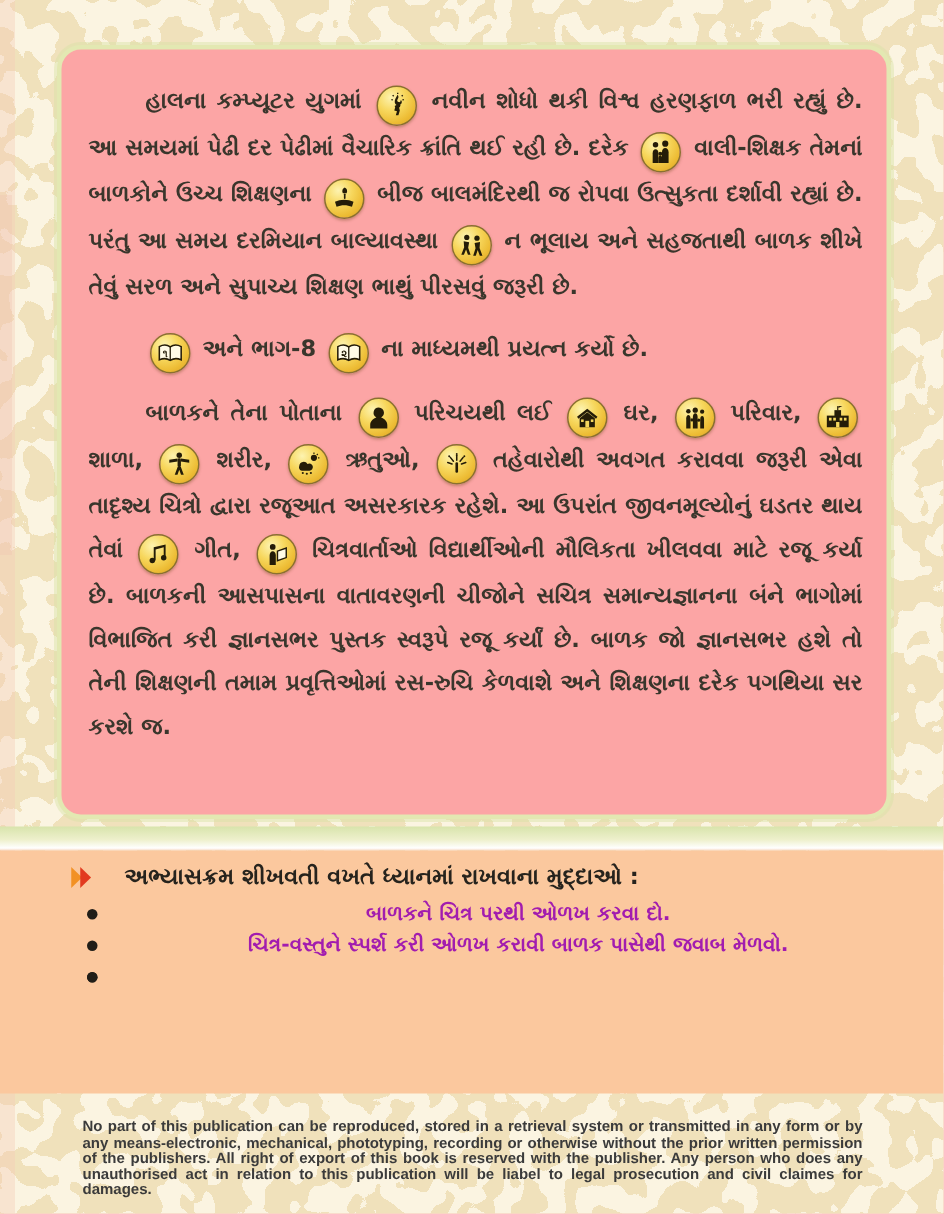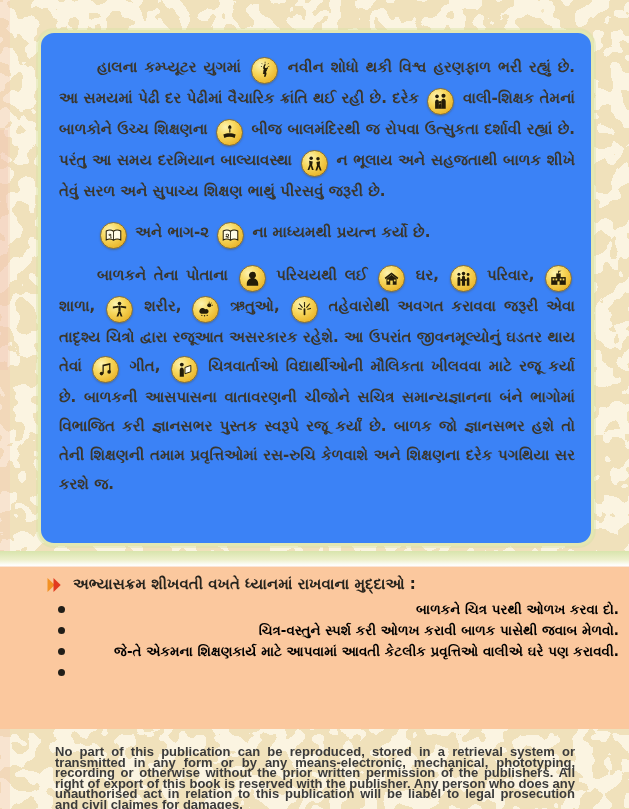--- a/index.html
+++ b/index.html
@@ -3,21 +3,21 @@
 <meta charset="utf-8">
 <style>
   html,body{margin:0;padding:0;}
   body{font-family:"DejaVu Sans","Liberation Sans",sans-serif;}
   .page{position:relative;width:629px;height:809px;background:#eed7a0;overflow:hidden;}
   .texture{position:absolute;left:0;top:0;z-index:0;}
 
   
   .note-card{
     position:absolute;left:38px;top:30px;width:556px;height:516px;z-index:2;
-    background:#3b82f6;border:3px solid #e3e8b2;border-radius:16px;
+    background:#fca5a5;border:3px solid #e3e8b2;border-radius:16px;
     box-shadow:0 0 0 2px rgba(214,226,166,.45);
     box-sizing:border-box;padding:20px 16px 0 18px;overflow:hidden;
   }
   .note-card p{
     margin:0 0 12px 0;font-size:15px;line-height:29px;color:#3a362c;
     font-weight:600;text-align:justify;text-indent:38px;
   }
 
   
   .sticker{
@@ -31,33 +31,33 @@
 
   
   .divider{position:absolute;left:0;top:551px;width:629px;height:16px;z-index:1;
     background:linear-gradient(#d8e4ac,#eef0cc 55%,#ffffff 90%,#f7d9c4);}
 
   
   .guidelines{
     position:absolute;left:0;top:567px;width:629px;height:162px;z-index:2;
     background:#fbc89e;box-sizing:border-box;padding:7px 10px 0 46px;
   }
-  .gl-heading{display:flex;align-items:center;gap:10px;font-size:15px;font-weight:bold;color:#26231d;line-height:21px;}
+  .gl-heading{display:flex;align-items:center;gap:20px;font-size:15px;font-weight:bold;color:#26231d;line-height:21px;}
   .gl-arrow{display:inline-flex;width:17px;height:16px;}
   .gl-arrow svg{width:17px;height:16px;}
   .guidelines ul{list-style:none;margin:4px 0 0 0;padding:0 0 0 12px;}
   .guidelines li{position:relative;padding-left:14px;font-size:13.5px;line-height:21px;
-    color:#000000;font-weight:600;text-align:right;}
+    color:#a21caf;font-weight:600;text-align:center;}
   .dot{position:absolute;left:0;top:7px;width:7px;height:7px;border-radius:50%;background:#211e18;}
 
   
   .legal{
     position:absolute;left:55px;top:747px;width:520px;z-index:2;
     font-family:"Liberation Sans","DejaVu Sans",sans-serif;
-    font-size:13px;line-height:10.5px;color:#3b3b3b;text-align:justify;font-weight:600;
+    font-size:10px;line-height:10.5px;color:#3b3b3b;text-align:justify;font-weight:600;
   }
 </style>
 </head>
 <body>
 
 <div class="page">
 
   <svg class="texture" width="629" height="809" xmlns="http://www.w3.org/2000/svg" aria-hidden="true">
     <defs>
       <filter id="mottle" x="0" y="0" width="100%" height="100%">
@@ -118,21 +118,21 @@
                 <path d="M19 9.2l-4.6.9.8 4.4-2 6.4h2.2l1.6-4.8 1.8 4.8H21l-2.4-6.6z"></path>
               </g>
             </svg>
           </span><span> ન ભૂલાય અને સહજતાથી બાળક શીખે તેવું સરળ અને સુપાચ્ય શિક્ષણ ભાથું પીરસવું જરૂરી છે.</span></p>
         <p><span class="sticker">
             <svg viewBox="0 0 24 24" xmlns="http://www.w3.org/2000/svg">
               <path d="M2.8 6.4c3.2-1.7 6.4-1.7 9.2.2 2.8-1.9 6-1.9 9.2-.2v11.2c-3.2-1.5-6.4-1.4-9.2.4-2.8-1.8-6-1.9-9.2-.4z" fill="#fffbe6" stroke="#241c08" stroke-width="1.3"></path>
               <line x1="12" y1="6.6" x2="12" y2="17.8" stroke="#241c08" stroke-width="1.1"></line>
               <text x="5.8" y="14.8" font-size="8.5" font-weight="bold" fill="#241c08">૧</text>
             </svg>
-          </span><span> અને ભાગ-૨ </span><span class="sticker">
+          </span><span> અને ભાગ-8 </span><span class="sticker">
             <svg viewBox="0 0 24 24" xmlns="http://www.w3.org/2000/svg">
               <path d="M2.8 6.4c3.2-1.7 6.4-1.7 9.2.2 2.8-1.9 6-1.9 9.2-.2v11.2c-3.2-1.5-6.4-1.4-9.2.4-2.8-1.8-6-1.9-9.2-.4z" fill="#fffbe6" stroke="#241c08" stroke-width="1.3"></path>
               <line x1="12" y1="6.6" x2="12" y2="17.8" stroke="#241c08" stroke-width="1.1"></line>
               <text x="5.8" y="14.8" font-size="8.5" font-weight="bold" fill="#241c08">૨</text>
             </svg>
           </span><span> ના માધ્યમથી પ્રયત્ન કર્યો છે.</span></p>
         <p><span>બાળકને તેના પોતાના </span><span class="sticker">
             <svg viewBox="0 0 24 24" xmlns="http://www.w3.org/2000/svg">
               <path fill="#241c08" d="M12 3.4a4.4 4.4 0 0 1 4.4 4.4c0 1.7-1 3.2-2.4 3.9 3.1 1 5.2 3.5 5.2 6.3V21H4.8v-3c0-2.8 2.1-5.3 5.2-6.3A4.4 4.4 0 0 1 12 3.4z"></path>
             </svg>
@@ -245,19 +245,19 @@
         <svg viewBox="0 0 16 16" xmlns="http://www.w3.org/2000/svg">
             <path d="M1 1l7.2 7L1 15z" fill="#f29124"></path>
             <path d="M7 1l7.2 7L7 15z" fill="#e23a1f"></path>
           </svg>
       </span>
       <span>અભ્યાસક્રમ શીખવતી વખતે ધ્યાનમાં રાખવાના મુદ્દાઓ :</span>
     </div>
     <ul id="bullets">
         <li><span class="dot"></span><span>બાળકને ચિત્ર પરથી ઓળખ કરવા દો.</span></li>
         <li><span class="dot"></span><span>ચિત્ર-વસ્તુને સ્પર્શ કરી ઓળખ કરાવી બાળક પાસેથી જવાબ મેળવો.</span></li>
-        <li><span class="dot"></span><span>જે-તે એકમના શિક્ષણકાર્ય માટે આપવામાં આવતી કેટલીક પ્રવૃત્તિઓ વાલીએ ઘરે પણ કરાવવી.</span></li>
+        <li><span class="dot"></span></li>
         <li><span class="dot"></span></li>
       </ul>
   </div>
 
   <div class="legal">No part of this publication can be reproduced, stored in a retrieval system or transmitted in any form or by any means-electronic, mechanical, phototyping, recording or otherwise without the prior written permission of the publishers. All right of export of this book is reserved with the publisher. Any person who does any unauthorised act in relation to this publication will be liabel to legal prosecution and civil claimes for damages.</div>
 </div>
 
 </body></html>

